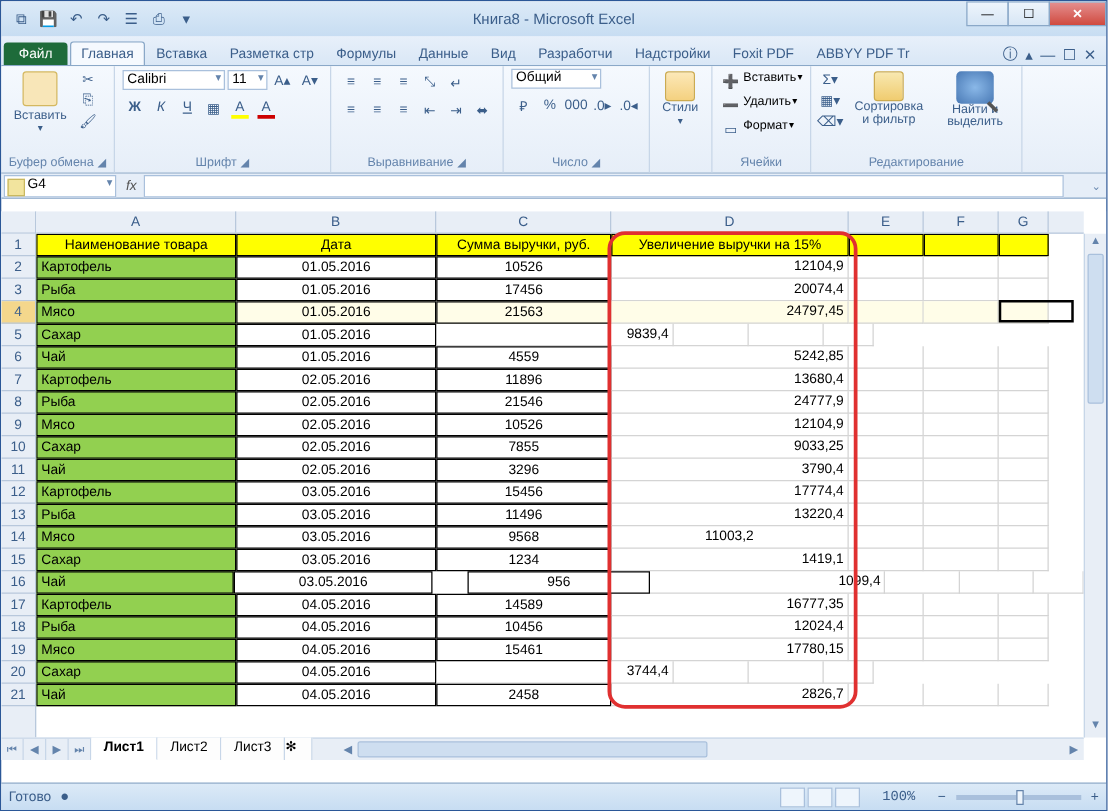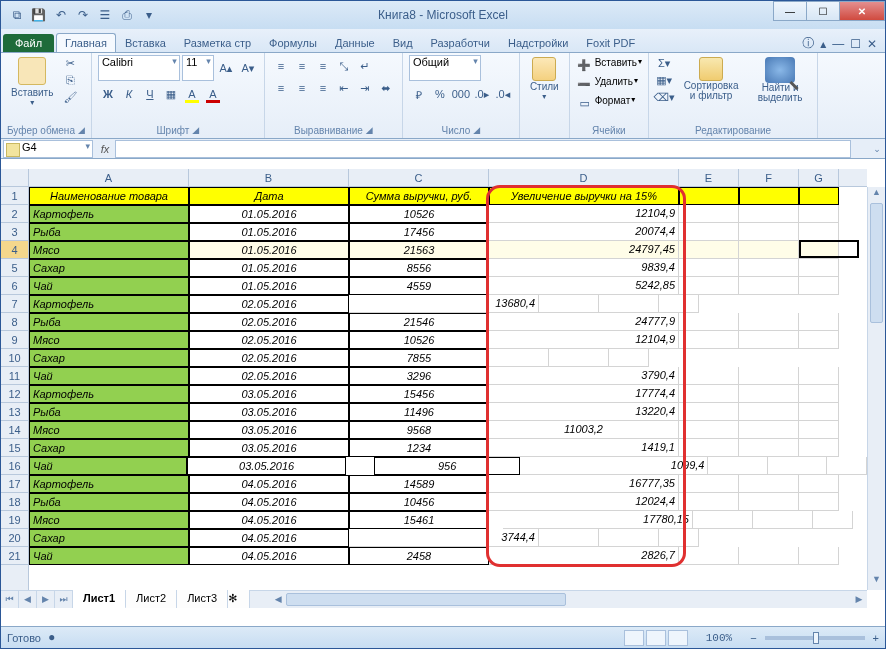--- a/index.html
+++ b/index.html
@@ -19,39 +19,39 @@
 .ribbon { height:86px; background:linear-gradient(#f5f9fe,#e6eef8); border-bottom:1px solid #8aa8c8; display:flex; }
 .group { border-right:1px solid #c7d6e8; display:flex; flex-direction:column; padding:2px 6px 0 6px; }
 .group-label { font-size:10px; color:#6484ac; text-align:center; padding:1px 0 2px 0; margin-top:auto; display:flex; justify-content:center; gap:3px; }
 .group-label .dlg { font-size:9px; color:#6484ac; }
 .group-body { display:flex; gap:4px; align-items:flex-start; flex:1; }
 .big-btn { display:flex; flex-direction:column; align-items:center; font-size:10px; color:#3b5e8a; cursor:pointer; padding:2px 4px; }
 .big-btn .ico { width:28px; height:28px; background:#f8e6b8; border:1px solid #d4b860; border-radius:3px; margin-bottom:2px; }
 .mini-stack { display:flex; flex-direction:column; gap:1px; }
 .mini-btn { width:18px; height:16px; display:flex; align-items:center; justify-content:center; font-size:11px; color:#3b5e8a; cursor:pointer; }
 .font-row { display:flex; gap:2px; align-items:center; }
-.font-sel { height:26px; border:1px solid #a9c0dc; background:#fff; font-size:11px; padding:0 14px 0 3px; position:relative; }
+.font-sel { height:16px; border:1px solid #a9c0dc; background:#fff; font-size:11px; padding:0 14px 0 3px; position:relative; }
 .font-sel::after { content:"▾"; position:absolute; right:2px; font-size:9px; color:#6484ac; }
 .fbtns { display:flex; gap:1px; margin-top:2px; }
 .fbtn { width:20px; height:18px; display:flex; align-items:center; justify-content:center; font-size:11px; color:#3b5e8a; cursor:pointer; }
 .namebox-row { height:20px; background:#e6eef8; border-bottom:1px solid #8aa8c8; display:flex; align-items:center; }
 .namebox { width:90px; height:18px; background:#fff; border:1px solid #a9c0dc; margin:0 2px; font-size:11px; padding-left:18px; position:relative; }
 .namebox::before { content:""; position:absolute; left:2px; top:2px; width:12px; height:12px; background:#f2e49e; border:1px solid #c9b860; }
 .namebox .dd { position:absolute; right:2px; font-size:9px; color:#6484ac; }
 .fx-btn { width:20px; text-align:center; font-size:11px; font-style:italic; color:#555; cursor:pointer; }
 .formula-bar { flex:1; height:18px; background:#fff; border:1px solid #a9c0dc; margin-right:18px; }
 .formula-expand { width:16px; text-align:center; font-size:9px; color:#6484ac; cursor:pointer; }
 .grid-area { position:absolute; top:168px; left:0; right:0; bottom:40px; overflow:hidden; background:#fff; }
 .corner { position:absolute; left:0; top:0; width:28px; height:18px; background:#e8eef6; border-right:1px solid #b8c8dc; border-bottom:1px solid #b8c8dc; }
 .col-headers { position:absolute; left:28px; top:0; right:18px; height:18px; display:flex; background:#e8eef6; border-bottom:1px solid #b8c8dc; }
 .ch { border-right:1px solid #b8c8dc; text-align:center; font-size:11px; color:#3b5e8a; line-height:18px; }
 .row-headers { position:absolute; left:0; top:18px; width:28px; bottom:18px; background:#e8eef6; border-right:1px solid #b8c8dc; }
 .rh { height:18px; border-bottom:1px solid #b8c8dc; text-align:center; font-size:11px; color:#3b5e8a; line-height:18px; }
 .rh.sel { background:#f4d78c; }
-.cells { position:absolute; left:28px; top:18px; right:18px; bottom:18px; overflow:hidden;font-style:italic; }
+.cells { position:absolute; left:28px; top:18px; right:18px; bottom:18px; overflow:hidden; }
 .row { display:flex; height:18px; }
 .cell { border-right:1px solid #d4d4d4; border-bottom:1px solid #d4d4d4; font-size:11px; line-height:17px; padding:0 3px; overflow:hidden; white-space:nowrap; }
 .row.hdr .cell { background:#ffff00; text-align:center; font-weight:normal; border:1px solid #000; }
 .cell.colA { background:#92d050; border:1px solid #000; }
 .cell.colB, .cell.colC { text-align:center; border:1px solid #000; }
 .cell.colD { text-align:right; }
 .row.hdr .cell.colA { background:#ffff00; }
 .row.sel .cell { background:#fffde8; }
 .row.sel .cell.colA { background:#92d050; }
 .highlight-box { position:absolute; border:3px solid #e03030; border-radius:14px; pointer-events:none; }
@@ -102,20 +102,21 @@
   <div id="tabs-container" style="display:flex;">
       <div class="tab active">Главная</div>
       <div class="tab">Вставка</div>
       <div class="tab">Разметка стр</div>
       <div class="tab">Формулы</div>
       <div class="tab">Данные</div>
       <div class="tab">Вид</div>
       <div class="tab">Разработчи</div>
       <div class="tab">Надстройки</div>
       <div class="tab">Foxit PDF</div>
+      <div class="tab">ABBYY PDF Tr</div>
     </div>
   <div class="right-ctrl">
     <span>ⓘ</span>
     <span>▴</span>
     <span>—</span>
     <span>☐</span>
     <span>✕</span>
   </div>
 </div>
 
@@ -333,38 +334,38 @@
         <div class="cell colB" style="width: 160px;">01.05.2016</div>
         <div class="cell colC" style="width: 140px;">21563</div>
         <div class="cell colD" style="width: 190px;">24797,45</div>
         <div class="cell " style="width: 60px;"></div>
         <div class="cell " style="width: 60px;"></div>
         <div class="cell " style="width: 40px;"></div>
       </div>
       <div class="row">
         <div class="cell colA" style="width: 160px;">Сахар</div>
         <div class="cell colB" style="width: 160px;">01.05.2016</div>
-        <div class="cell colC" style="width: 140px;">8556</div>
         <div class="cell colD" style="width: 190px;">9839,4</div>
         <div class="cell " style="width: 60px;"></div>
         <div class="cell " style="width: 60px;"></div>
         <div class="cell " style="width: 40px;"></div>
       </div>
       <div class="row">
         <div class="cell colA" style="width: 160px;">Чай</div>
         <div class="cell colB" style="width: 160px;">01.05.2016</div>
         <div class="cell colC" style="width: 140px;">4559</div>
         <div class="cell colD" style="width: 190px;">5242,85</div>
         <div class="cell " style="width: 60px;"></div>
         <div class="cell " style="width: 60px;"></div>
         <div class="cell " style="width: 40px;"></div>
       </div>
       <div class="row">
         <div class="cell colA" style="width: 160px;">Картофель</div>
         <div class="cell colB" style="width: 160px;">02.05.2016</div>
+        <div class="cell colC" style="width: 140px;">11896</div>
         <div class="cell colD" style="width: 190px;">13680,4</div>
         <div class="cell " style="width: 60px;"></div>
         <div class="cell " style="width: 60px;"></div>
         <div class="cell " style="width: 40px;"></div>
       </div>
       <div class="row">
         <div class="cell colA" style="width: 160px;">Рыба</div>
         <div class="cell colB" style="width: 160px;">02.05.2016</div>
         <div class="cell colC" style="width: 140px;">21546</div>
         <div class="cell colD" style="width: 190px;">24777,9</div>
@@ -378,20 +379,21 @@
         <div class="cell colC" style="width: 140px;">10526</div>
         <div class="cell colD" style="width: 190px;">12104,9</div>
         <div class="cell " style="width: 60px;"></div>
         <div class="cell " style="width: 60px;"></div>
         <div class="cell " style="width: 40px;"></div>
       </div>
       <div class="row">
         <div class="cell colA" style="width: 160px;">Сахар</div>
         <div class="cell colB" style="width: 160px;">02.05.2016</div>
         <div class="cell colC" style="width: 140px;">7855</div>
+        <div class="cell colD" style="width: 190px;">9033,25</div>
         <div class="cell " style="width: 60px;"></div>
         <div class="cell " style="width: 60px;"></div>
         <div class="cell " style="width: 40px;"></div>
       </div>
       <div class="row">
         <div class="cell colA" style="width: 160px;">Чай</div>
         <div class="cell colB" style="width: 160px;">02.05.2016</div>
         <div class="cell colC" style="width: 140px;">3296</div>
         <div class="cell colD" style="width: 190px;">3790,4</div>
         <div class="cell " style="width: 60px;"></div>
@@ -458,21 +460,21 @@
         <div class="cell colC" style="width: 140px;">10456</div>
         <div class="cell colD" style="width: 190px;">12024,4</div>
         <div class="cell " style="width: 60px;"></div>
         <div class="cell " style="width: 60px;"></div>
         <div class="cell " style="width: 40px;"></div>
       </div>
       <div class="row">
         <div class="cell colA" style="width: 160px;">Мясо</div>
         <div class="cell colB" style="width: 160px;">04.05.2016</div>
         <div class="cell colC" style="width: 140px;">15461</div>
-        <div class="cell colD" style="width: 190px; margin-left: 14px;">17780,15</div>
+        <div class="cell colD" style="width: 190px;">17780,15</div>
         <div class="cell " style="width: 60px;"></div>
         <div class="cell " style="width: 60px;"></div>
         <div class="cell " style="width: 40px;"></div>
       </div>
       <div class="row">
         <div class="cell colA" style="width: 160px;">Сахар</div>
         <div class="cell colB" style="width: 160px;">04.05.2016</div>
         <div class="cell colD" style="width: 190px;">3744,4</div>
         <div class="cell " style="width: 60px;"></div>
         <div class="cell " style="width: 60px;"></div>

